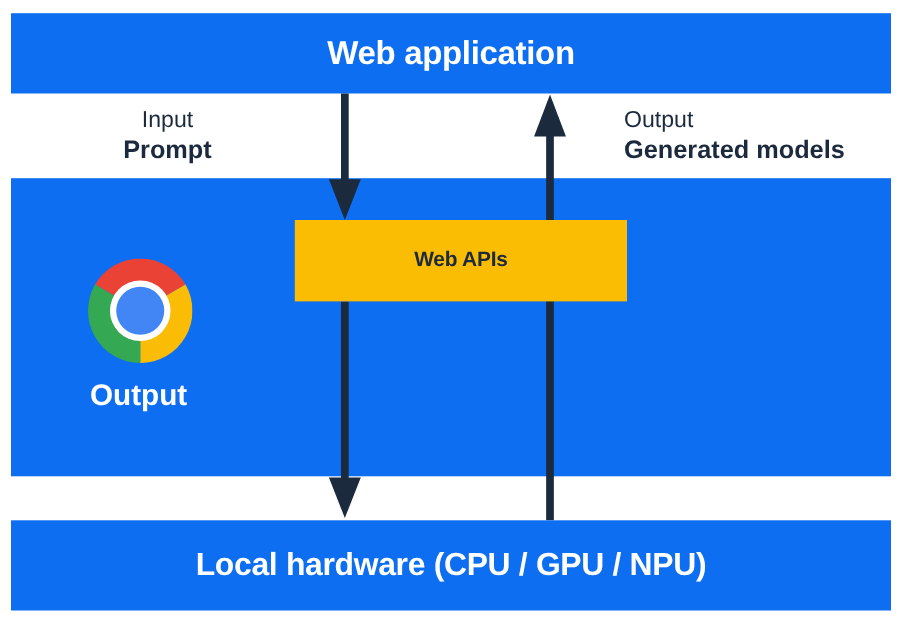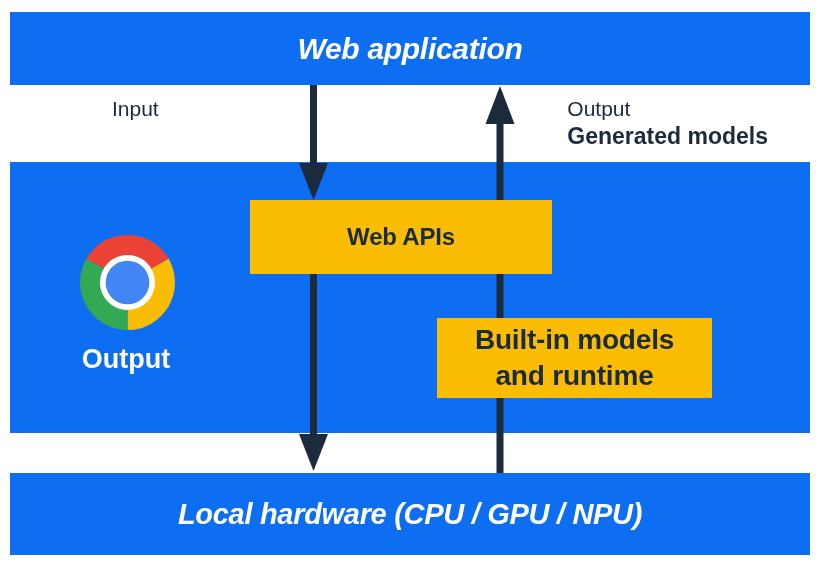--- a/index.html
+++ b/index.html
@@ -14,21 +14,20 @@
 
   
   .bar {
     position: absolute;
     left: 10px;
     width: 800px;
     background: var(--blue);
     display: flex;
     align-items: center;
     justify-content: center;
-    font-style: italic;
   }
   .bar-top    { top: 12px;  height: 73px; }
   .bar-bottom { top: 473px; height: 82px; }
   .bar-mid    { top: 162px; height: 271px; }
   .bar-label {
     color: #ffffff;
     font-weight: 700;
     font-size: 30px;
     letter-spacing: -0.3px;
   }
@@ -52,22 +51,22 @@
     background: var(--yellow);
     color: var(--ink);
     font-weight: 700;
     display: flex;
     flex-direction: column;
     align-items: center;
     justify-content: center;
     text-align: center;
   }
   .box-webapis {
-    left: 250px; top: 200px; width: 302px; height: 74px;
-    font-size: 24px; letter-spacing: -0.2px;
+    left: 268px; top: 200px; width: 302px; height: 74px;
+    font-size: 19px; letter-spacing: -0.2px;
   }
   .box-builtin {
     left: 437px; top: 318px; width: 275px; height: 80px;
     font-size: 28px; line-height: 36px; letter-spacing: -0.2px;
   }
 
   
   .chrome-logo { position: absolute; left: 80px; top: 235px; width: 95px; height: 95px; }
   .browser-label {
     position: absolute; left: 26px; top: 344px; width: 200px;
@@ -79,20 +78,21 @@
 <body>
 
 <div class="canvas">
 
   <div class="bar bar-top">
     <span class="bar-label">Web application</span>
   </div>
 
   <div class="io io-input">
     <div class="io-title">Input</div>
+    <div class="io-value">Prompt</div>
   </div>
   <div class="io io-output">
     <div class="io-title">Output</div>
     <div class="io-value">Generated models</div>
   </div>
 
   <div class="bar bar-mid"></div>
 
   <svg class="arrows" width="820" height="566" viewBox="0 0 820 566">
     <g>
@@ -114,22 +114,18 @@
     <path fill="var(--logo_yellow)" d="M50,50 L93.3,25 A50,50 0 0 1 50,100 Z"></path>
     <path fill="var(--logo_green)" d="M50,50 L50,100 A50,50 0 0 1 6.7,25 Z"></path>
     <circle cx="50" cy="50" r="29" fill="#ffffff"></circle>
     <circle cx="50" cy="50" r="23" fill="var(--logo_blue)"></circle>
   </svg>
   <div class="browser-label">Output</div>
 
   <div class="ybox box-webapis">
     <span>Web APIs</span>
   </div>
-  <div class="ybox box-builtin">
-    <span>Built-in models</span>
-    <span>and runtime</span>
-  </div>
 
   <div class="bar bar-bottom">
     <span class="bar-label">Local hardware (CPU / GPU / NPU)</span>
   </div>
 
 </div>
 
 </body></html>

